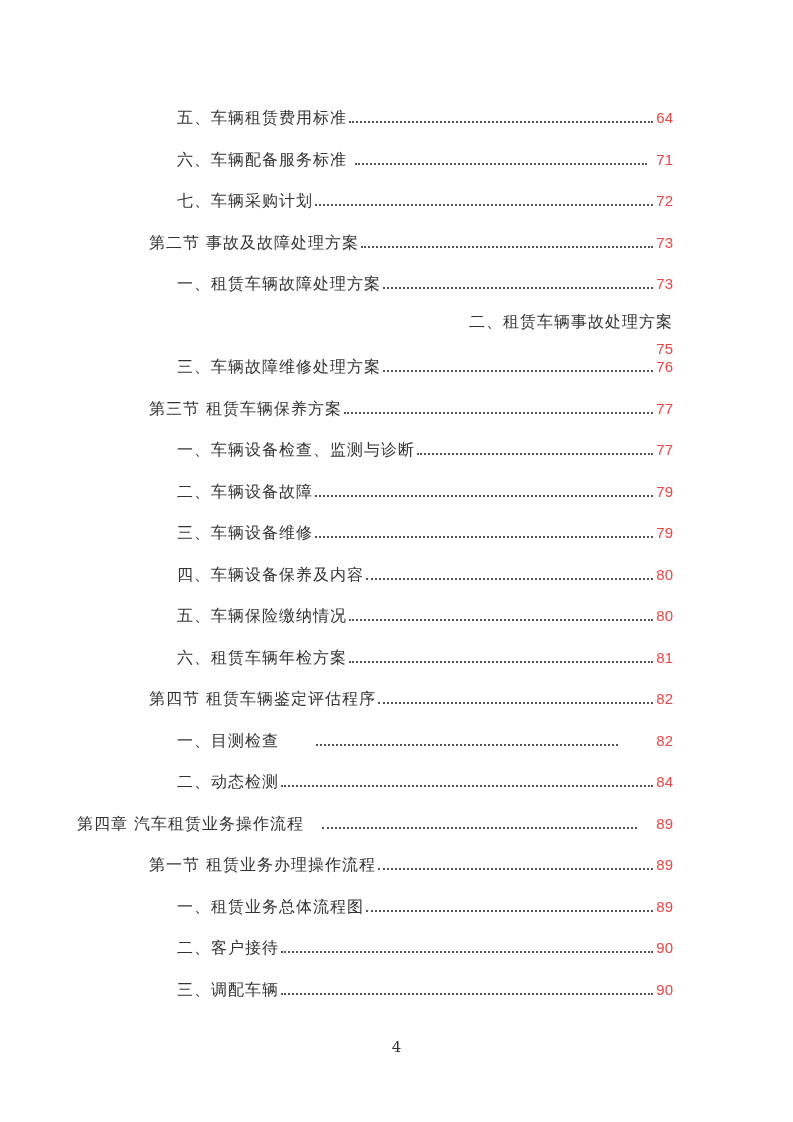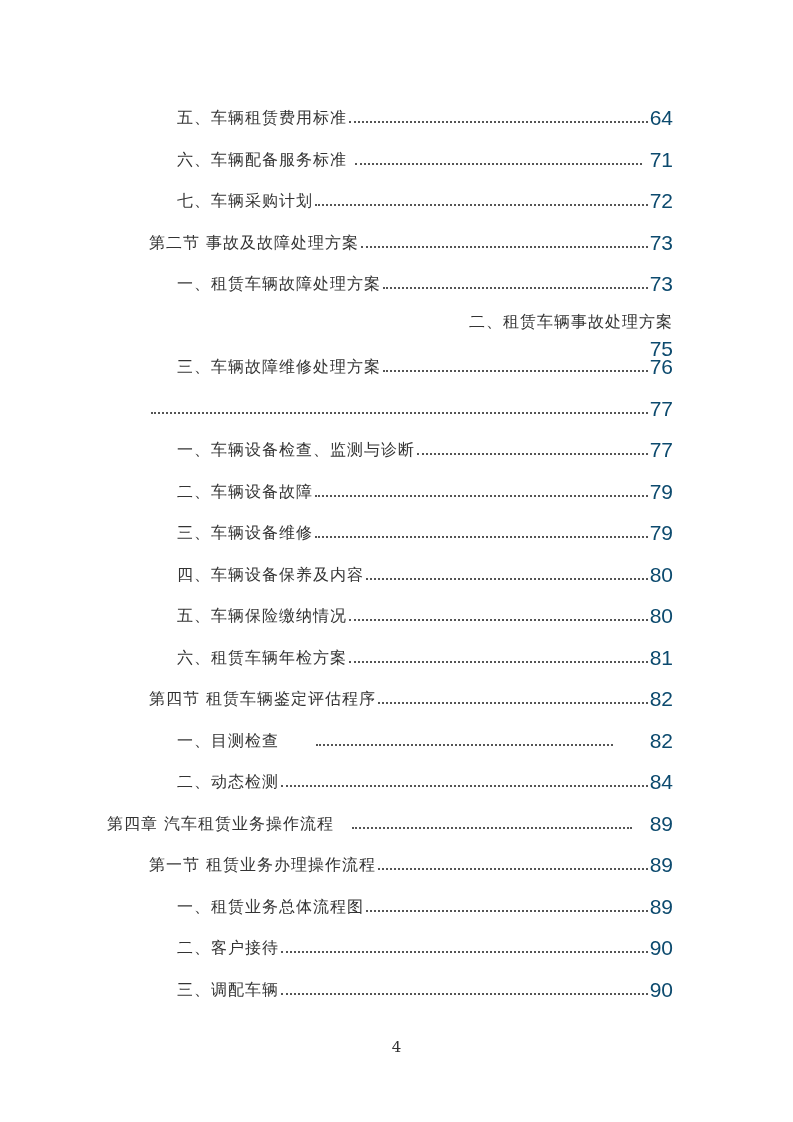--- a/index.html
+++ b/index.html
@@ -5,22 +5,22 @@
     html, body { margin: 0; padding: 0; background: #ffffff; }
     body { width: 793px; height: 1122px; position: relative; overflow: hidden;
            font-family: "DejaVu Serif", "Liberation Serif", serif; color: #222; }
     .toc { position: absolute; left: 0; top: 0; width: 793px; }
     .entry { position: absolute; left: 0; height: 24px; display: flex; align-items: flex-end;
              right: 120px; font-size: 16px; line-height: 20px; }
     .entry .title { white-space: nowrap; letter-spacing: 1px; color: #333;
                     font-family: "DejaVu Sans", "Liberation Sans", sans-serif; font-weight: normal; }
     .entry .leader { flex: 1; margin: 0 2px 5px 2px; border-bottom: 2px dotted #555; height: 0; }
     .entry .page { white-space: nowrap; font-family: "Liberation Sans", "DejaVu Sans", sans-serif;
-                   font-size: 21px; color: #0c4a6e; min-width: 18px; text-align: right; }
-    .lvl1 { padding-left: 107px; gap: 16px; }
+                   font-size: 15px; color: #ef4444; min-width: 18px; text-align: right; }
+    .lvl1 { padding-left: 77px; gap: 16px; }
     .lvl2 { padding-left: 149px; }
     .lvl3 { padding-left: 177px; }
     .page-number { position: absolute; top: 1038px; left: 0; width: 793px; text-align: center;
                    font-family: "DejaVu Serif", "Liberation Serif", serif; font-size: 15px; color: #333; }
   </style>
 </head>
 <body>
 
 <div class="toc" id="toc">
     <div class="entry lvl3" style="top: 104px;">
@@ -52,20 +52,21 @@
       <span class="title">二、租赁车辆事故处理方案</span>
       <span class="leader"></span>
       <span class="page">75</span>
     </div>
     <div class="entry lvl3" style="top: 353px;">
       <span class="title">三、车辆故障维修处理方案</span>
       <span class="leader"></span>
       <span class="page">76</span>
     </div>
     <div class="entry lvl2" style="top: 395px;">
+      <span class="title">第三节  租赁车辆保养方案</span>
       <span class="leader"></span>
       <span class="page">77</span>
     </div>
     <div class="entry lvl3" style="top: 436px;">
       <span class="title">一、车辆设备检查、监测与诊断</span>
       <span class="leader"></span>
       <span class="page">77</span>
     </div>
     <div class="entry lvl3" style="top: 478px;">
       <span class="title">二、车辆设备故障</span>

